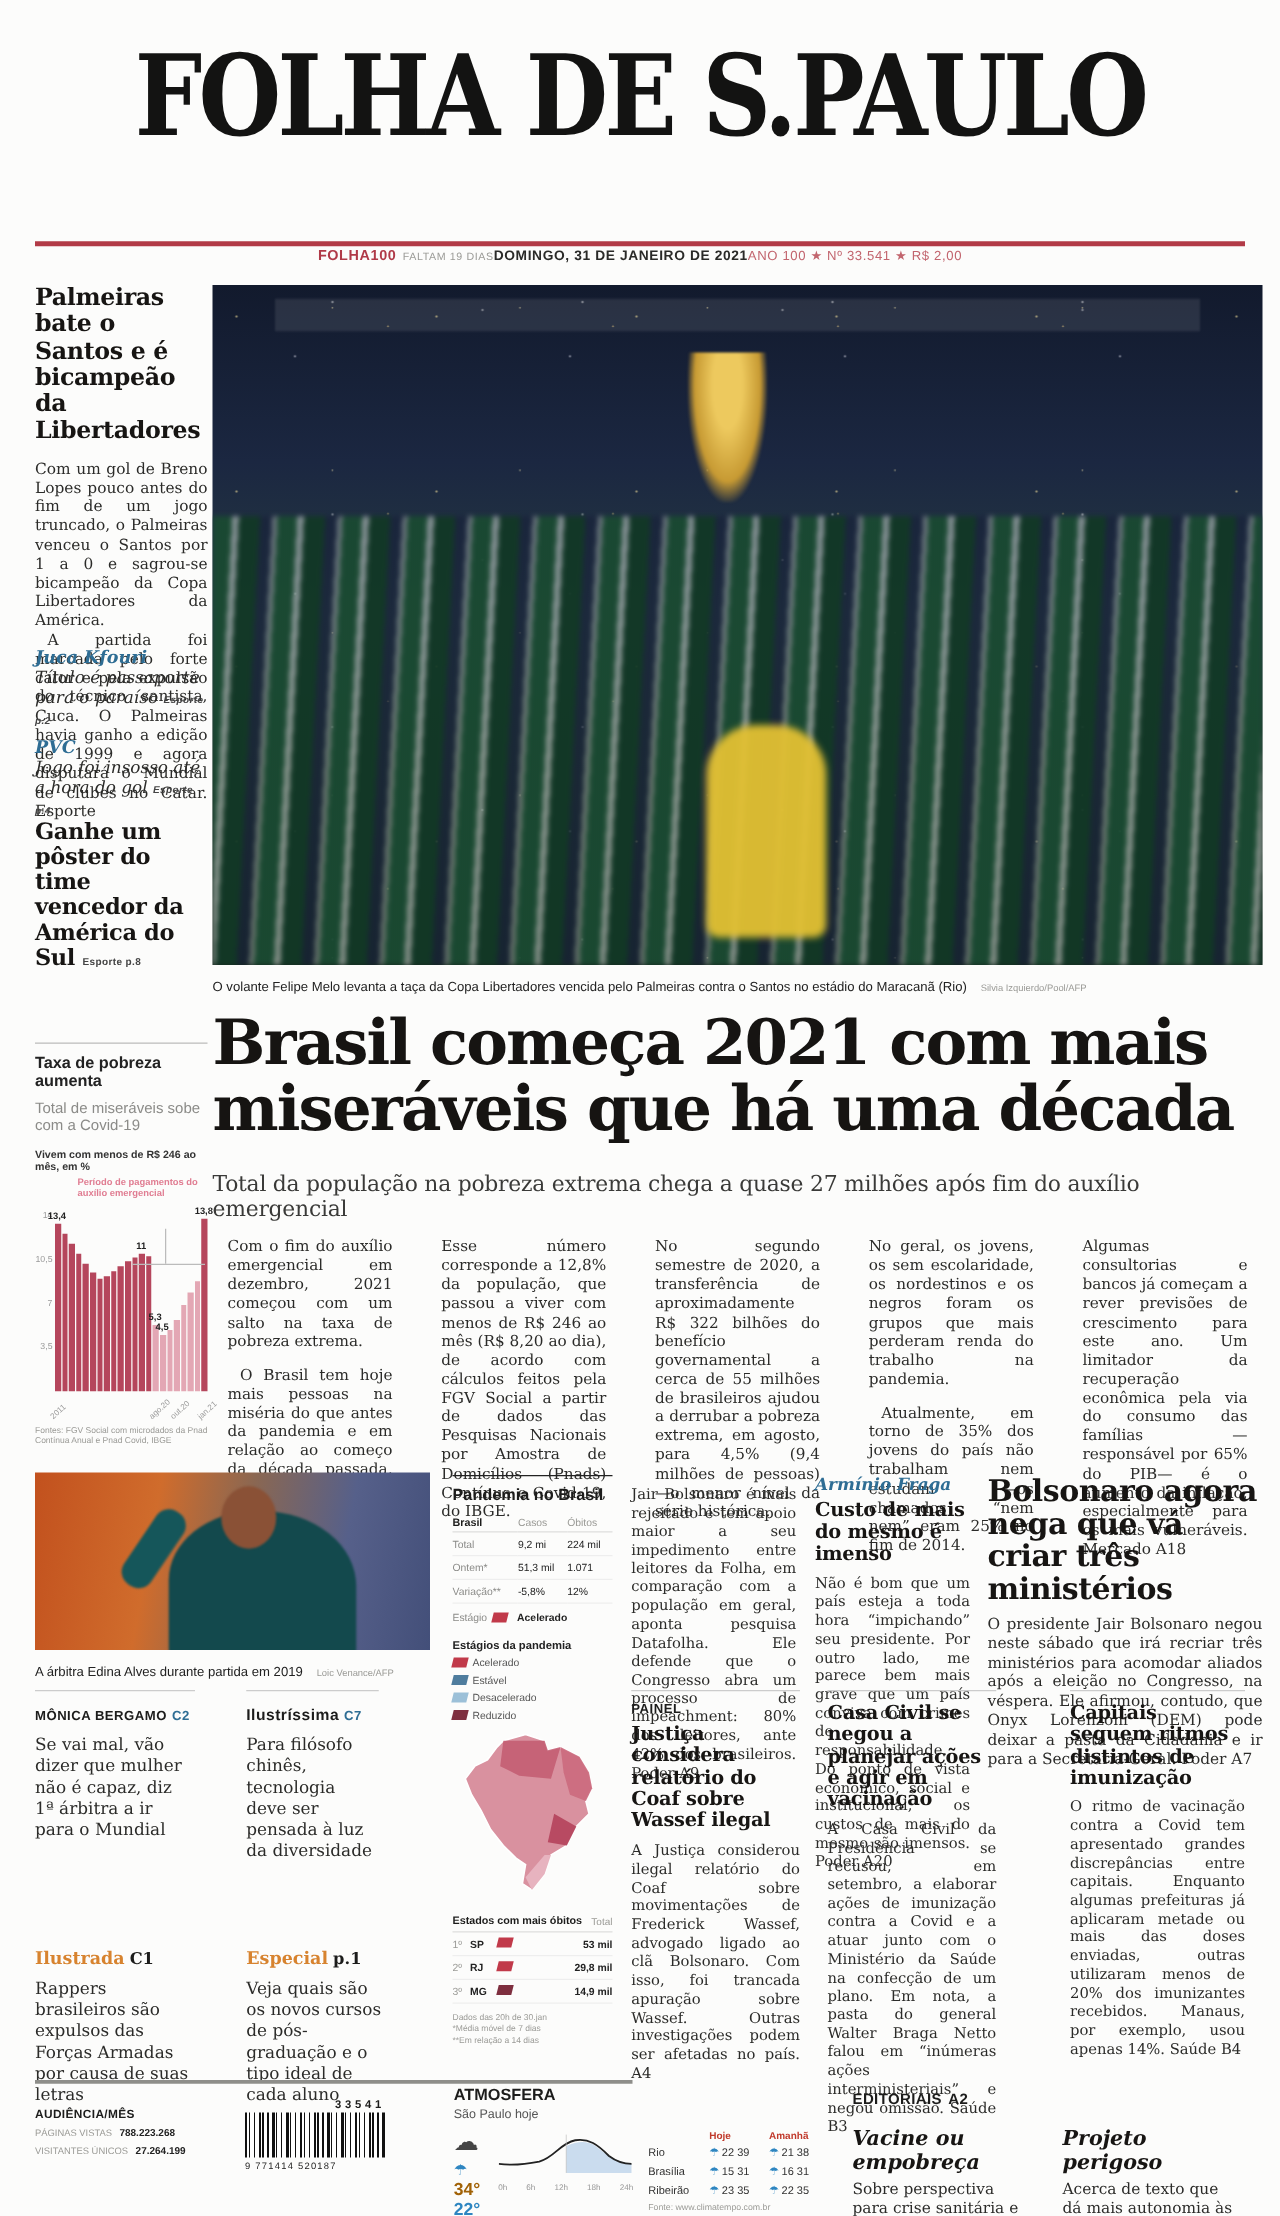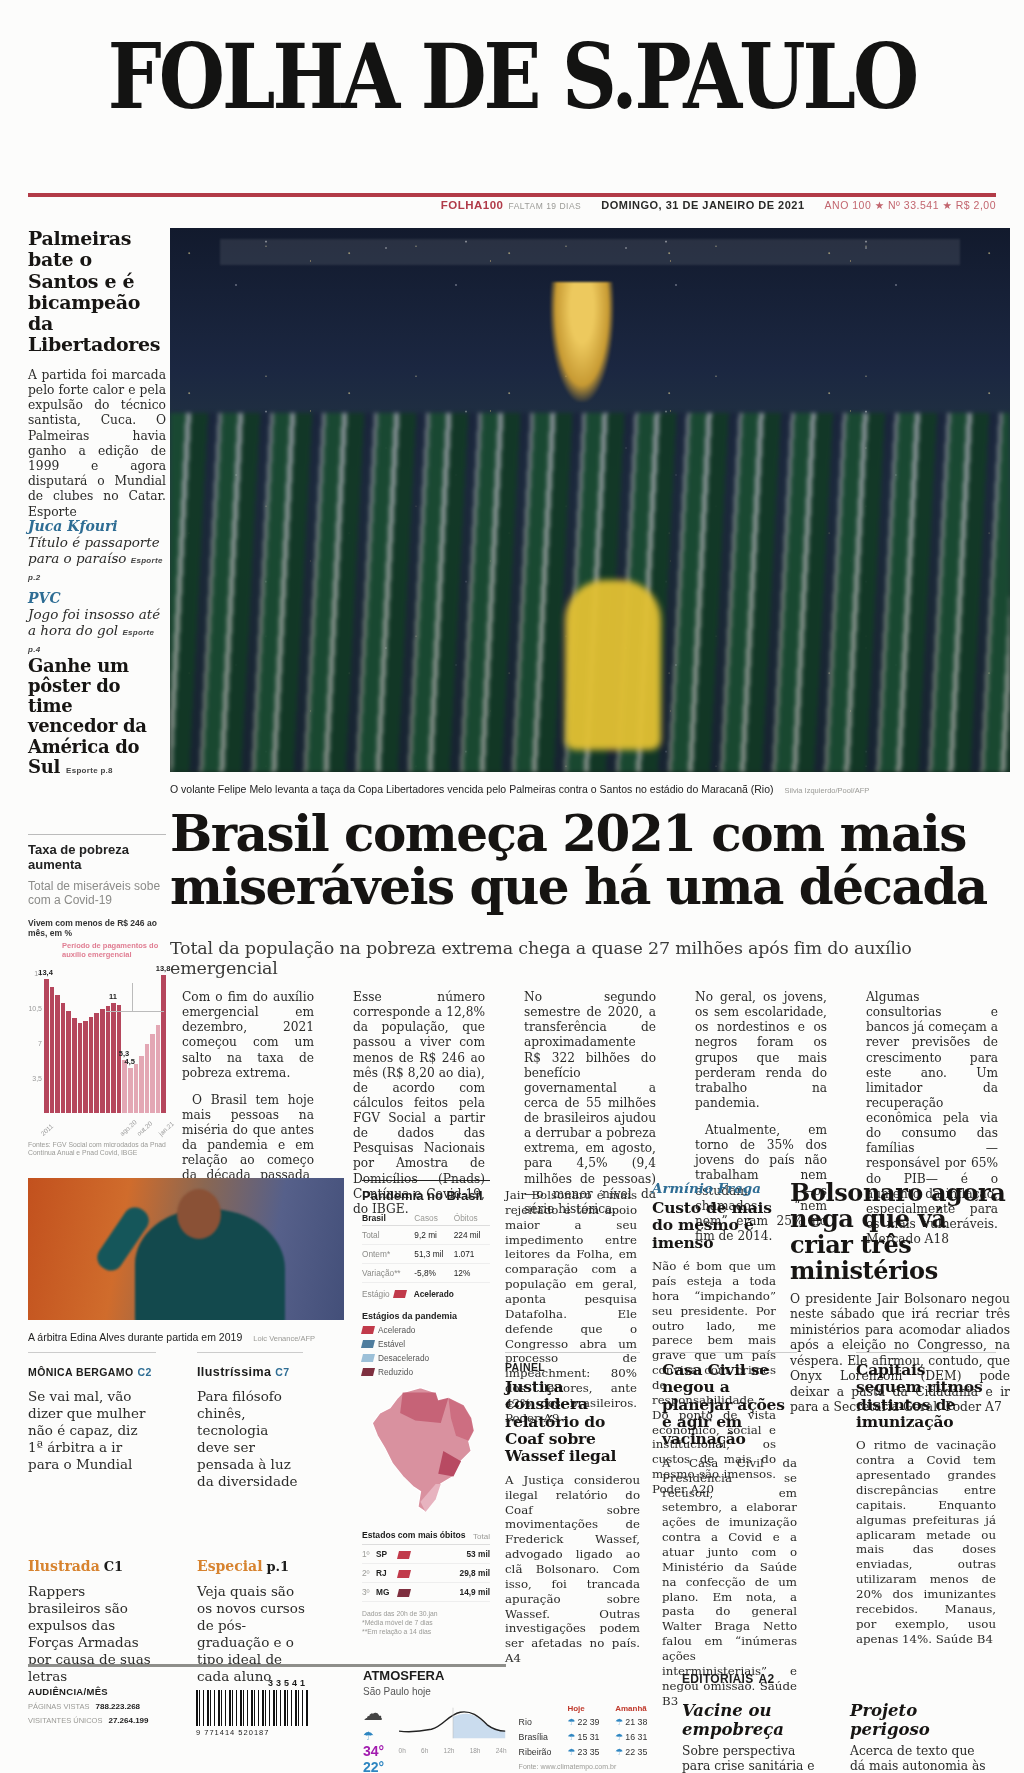--- a/index.html
+++ b/index.html
@@ -8,21 +8,21 @@
   .abs{position:absolute;}
   .sans{font-family:"Liberation Sans","DejaVu Sans",sans-serif;}
   .just{text-align:justify;}
   
   .logo{width:100%;text-align:center;font-weight:bold;font-size:76px;letter-spacing:-3px;color:#131312;
         transform:scaleY(1.18);transform-origin:top center;white-space:nowrap;}
   .tagline{width:100%;display:flex;justify-content:center;align-items:center;gap:16px;
            font-weight:bold;font-size:13.5px;letter-spacing:3px;color:#1c1c1b;}
   .tag-stars span{font-size:17px;letter-spacing:2px;}
   .red-rule{height:4px;background:#b23b47;}
-  .infobar{display:flex;justify-content:flex-end;align-items:center;font-size:11px;gap:20px;}
+  .infobar{display:flex;justify-content:center;align-items:center;font-size:11px;}
   .infobar .c-date{font-weight:bold;letter-spacing:.5px;color:#2a2a28;}
   .infobar .c-right{color:#c2656e;font-size:10.5px;letter-spacing:.5px;}
   .folha100{font-weight:bold;color:#b03a48;font-size:11.5px;letter-spacing:.5px;}
   .faltam{color:#9a9a96;font-size:8.5px;letter-spacing:.5px;margin-left:5px;}
   
   .sb-head{font-weight:bold;font-size:19px;line-height:1.12;color:#171513;letter-spacing:-.3px;}
   .sb-body{font-size:12.3px;line-height:1.24;color:#2b2b29;margin-top:12px;}
   .sb-body p{margin:0;}
   .sb-body p + p{text-indent:10px;}
   .colname{font-weight:bold;font-style:italic;font-size:14px;color:#2e6d94;}
@@ -96,21 +96,21 @@
   .pan-tbl td:first-child{color:#8b8b88;}
   .pan-tbl td:not(:first-child){font-weight:normal;color:#222;}
   .flag{display:inline-block;width:12px;height:8px;transform:skewX(-14deg);margin-right:4px;vertical-align:middle;}
   .stage-row{display:flex;align-items:center;gap:4px;font-size:8.3px;color:#8b8b88;margin-top:6px;}
   .stage-val{font-weight:bold;color:#222;}
   .leg-title{font-weight:bold;font-size:9px;color:#222;margin-top:12px;}
   .leg-item{display:flex;align-items:center;font-size:8.3px;color:#555;margin-top:4px;}
   .states-hdr{display:flex;justify-content:space-between;font-size:8.6px;margin-top:10px;border-bottom:1px solid #ddd;padding-bottom:3px;}
   .states-hdr b{color:#1c1c1b;line-height:1.15;}
   .states-hdr span{color:#9a9a96;font-size:8px;align-self:flex-end;}
-  .st-row{display:flex;align-items:flex-end;font-size:8.3px;border-bottom:1px solid #eee;padding:4px 0;}
+  .st-row{display:flex;align-items:flex-start;font-size:8.3px;border-bottom:1px solid #eee;padding:4px 0;}
   .st-rank{color:#9a9a96;width:14px;}
   .st-uf{font-weight:bold;color:#222;width:22px;}
   .st-val{margin-left:auto;font-weight:bold;color:#222;}
   .pan-notes{font-size:6.8px;color:#9a9a96;line-height:1.3;margin-top:8px;}
   
   .sec-label{font-family:"Liberation Sans",sans-serif;font-weight:bold;font-size:10.5px;letter-spacing:.4px;color:#1c1c1b;}
   .sec-page{color:#2e6d94;margin-left:4px;}
   .sec-label-orange{font-weight:bold;font-size:14px;color:#d7832f;}
   .sec-page-dk{color:#1c1c1b;font-weight:bold;font-size:13px;margin-left:4px;}
   .low-text{font-size:13.5px;line-height:1.26;color:#2b2b29;margin-top:8px;}
@@ -120,21 +120,21 @@
   .aud-title{font-family:"Liberation Sans",sans-serif;font-weight:bold;font-size:9.5px;color:#1c1c1b;letter-spacing:.3px;}
   .aud-row{font-family:"Liberation Sans",sans-serif;font-size:7.5px;color:#9a9a96;margin-top:5px;display:flex;gap:6px;}
   .aud-row b{color:#222;font-size:8px;}
   .bc-num{font-family:"Liberation Sans",sans-serif;font-weight:bold;font-size:9px;letter-spacing:3px;color:#1c1c1b;text-align:right;}
   .bc-bars{height:36px;margin-top:2px;background:
      repeating-linear-gradient(90deg,#111 0 2px,#fff 2px 3px,#111 3px 4px,#fff 4px 7px,#111 7px 8px,#fff 8px 11px);}
   .bc-ean{font-family:"Liberation Sans",sans-serif;font-size:7.5px;color:#1c1c1b;letter-spacing:1px;margin-top:2px;}
   .atm-title{font-family:"Liberation Sans",sans-serif;font-weight:bold;font-size:13px;color:#1c1c1b;}
   .atm-city{font-family:"Liberation Sans",sans-serif;font-size:10px;color:#555;margin-top:3px;}
   .atm-icon{font-size:20px;color:#444;line-height:1;}
-  .atm-hi{font-family:"Liberation Sans",sans-serif;font-weight:bold;font-size:14px;color:#a21caf;}
+  .atm-hi{font-family:"Liberation Sans",sans-serif;font-weight:bold;font-size:14px;color:#a16207;}
   .atm-lo{font-family:"Liberation Sans",sans-serif;font-weight:bold;font-size:14px;color:#2e86c1;}
   .atm-times{display:flex;justify-content:space-between;font-family:"Liberation Sans",sans-serif;font-size:6.5px;color:#999;}
   .wx-tbl{font-family:"Liberation Sans",sans-serif;font-size:8.8px;color:#333;width:100%;border-collapse:collapse;}
   .wx-tbl th{color:#c0392b;font-size:8px;font-weight:bold;text-align:left;padding:1px 0;}
   .wx-tbl td{padding:2.5px 0;}
   .wx-ic{color:#2e86c1;font-size:9px;margin-right:2px;}
   .wx-src{font-family:"Liberation Sans",sans-serif;font-size:7px;color:#9a9a96;margin-top:4px;}
   .ed-title{font-family:"Liberation Sans",sans-serif;font-weight:bold;font-size:12px;color:#1c1c1b;letter-spacing:.3px;}
   .ed-h{font-weight:bold;font-style:italic;font-size:16.5px;color:#171513;}
   .ed-t{font-size:12.3px;line-height:1.25;color:#2b2b29;margin-top:5px;}
@@ -153,20 +153,21 @@
       <span class="folha100">FOLHA100</span><span class="faltam">FALTAM 19 DIAS</span>
     </span>
     <span class="c-date">DOMINGO, 31 DE JANEIRO DE 2021</span>
     <span class="c-right">ANO 100 ★ Nº 33.541 ★ R$ 2,00</span>
   </div>
 
   <div class="abs" style="left:28px;top:228px;width:138px;height:890px;">
     <div class="abs" style="left:0;top:0;width:138px;">
       <div class="sb-head">Palmeiras bate o Santos e é bicampeão da Libertadores</div>
       <div class="sb-body just" id="palm-body">
+          <p>Com um gol de Breno Lopes pouco antes do fim de um jogo truncado, o Palmeiras venceu o Santos por 1 a 0 e sagrou-se bicampeão da Copa Libertadores da América.</p>
           <p>A partida foi marcada pelo forte calor e pela expulsão do técnico santista, Cuca. O Palmeiras havia ganho a edição de 1999 e agora disputará o Mundial de clubes no Catar.  Esporte</p>
         </div>
     </div>
     <div class="abs" style="left:0;top:290px;width:138px;">
       <div class="colname">Juca Kfouri</div>
       <div class="coltext"><span>Título é passaporte para o paraíso</span> <span class="pgref">Esporte p.2</span></div>
     </div>
     <div class="abs" style="left:0;top:362px;width:138px;">
       <div class="colname">PVC</div>
       <div class="coltext"><span>Jogo foi insosso até a hora do gol</span> <span class="pgref">Esporte p.4</span></div>

